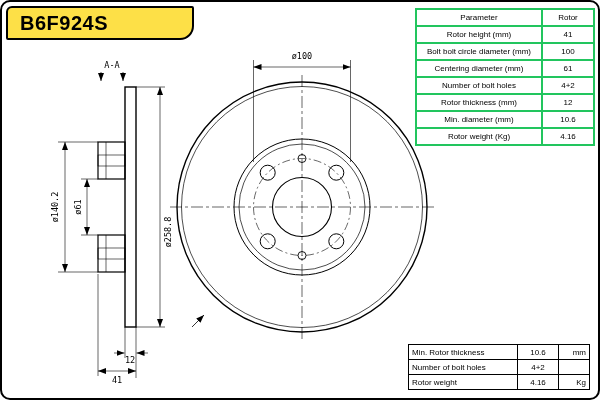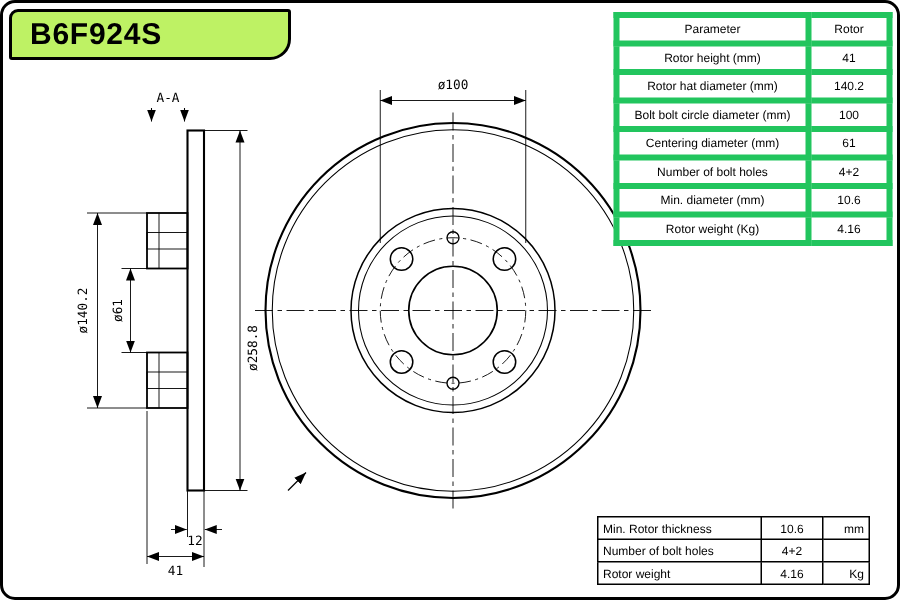--- a/index.html
+++ b/index.html
@@ -2,31 +2,31 @@
 <html><head>
 <meta charset="utf-8">
 <style>
   html,body{margin:0;padding:0}
   body{width:600px;height:400px;position:relative;background:#fff;overflow:hidden;
        font-family:"Liberation Sans",sans-serif;color:#000}
   .page{position:absolute;inset:0;border:2px solid #000;border-radius:10px;background:#fff;overflow:hidden}
   svg.drawing{position:absolute;left:0;top:0}
   .drawing text{fill:#000;stroke:none;font-family:"DejaVu Sans Mono",monospace;font-size:8.5px}
   .partbox{position:absolute;left:4px;top:4px;width:172px;height:30px;border:2px solid #000;
-           border-radius:6px 2px 14px 2px;background:#bef264;display:flex;align-items:center;
+           border-radius:6px 2px 14px 2px;background:#fde047;display:flex;align-items:center;
            padding-left:12px;font-weight:bold;font-size:20px;letter-spacing:.5px;
            font-family:"Liberation Sans",sans-serif}
   table{position:absolute;border-collapse:collapse;background:#fff}
   .params{top:6px;right:3px}
-  .params th,.params td{border:4px solid #22c55e;font-size:8px;font-weight:normal;
+  .params th,.params td{border:2px solid #22c55e;font-size:8px;font-weight:normal;
            padding:1px 3px;height:13px;white-space:nowrap;font-family:"Liberation Sans",sans-serif}
   .params th{text-align:center}
   .params td.pname{width:118px;text-align:center}
   .params td.pval,.params th.unit{width:44px;text-align:center}
-  .summary{bottom:8px;right:18px}
+  .summary{bottom:8px;right:8px}
   .summary td{border:1px solid #000;font-size:8px;padding:1px 3px;height:12px;
            white-space:nowrap;font-family:"Liberation Sans",sans-serif}
   .summary td.sl{width:102px;text-align:left}
   .summary td.sv{width:34px;text-align:center}
   .summary td.su{width:24px;text-align:right}
 </style>
 </head>
 <body>
 
 <div class="page">
@@ -130,34 +130,34 @@
         <th class="pname">Parameter</th>
         <th class="unit">Rotor</th>
       </tr>
     </thead>
     <tbody>
       <tr>
         <td class="pname">Rotor height (mm)</td>
         <td class="pval">41</td>
       </tr>
       <tr>
-        <td class="pname">Rotor hat diameter (mm)</td>
-        <td class="pval">140.2</td>
-      </tr>
-      <tr>
         <td class="pname">Bolt bolt circle diameter (mm)</td>
         <td class="pval">100</td>
       </tr>
       <tr>
         <td class="pname">Centering diameter (mm)</td>
         <td class="pval">61</td>
       </tr>
       <tr>
         <td class="pname">Number of bolt holes</td>
         <td class="pval">4+2</td>
+      </tr>
+      <tr>
+        <td class="pname">Rotor thickness (mm)</td>
+        <td class="pval">12</td>
       </tr>
       <tr>
         <td class="pname">Min. diameter (mm)</td>
         <td class="pval">10.6</td>
       </tr>
       <tr>
         <td class="pname">Rotor weight (Kg)</td>
         <td class="pval">4.16</td>
       </tr>
     </tbody>

